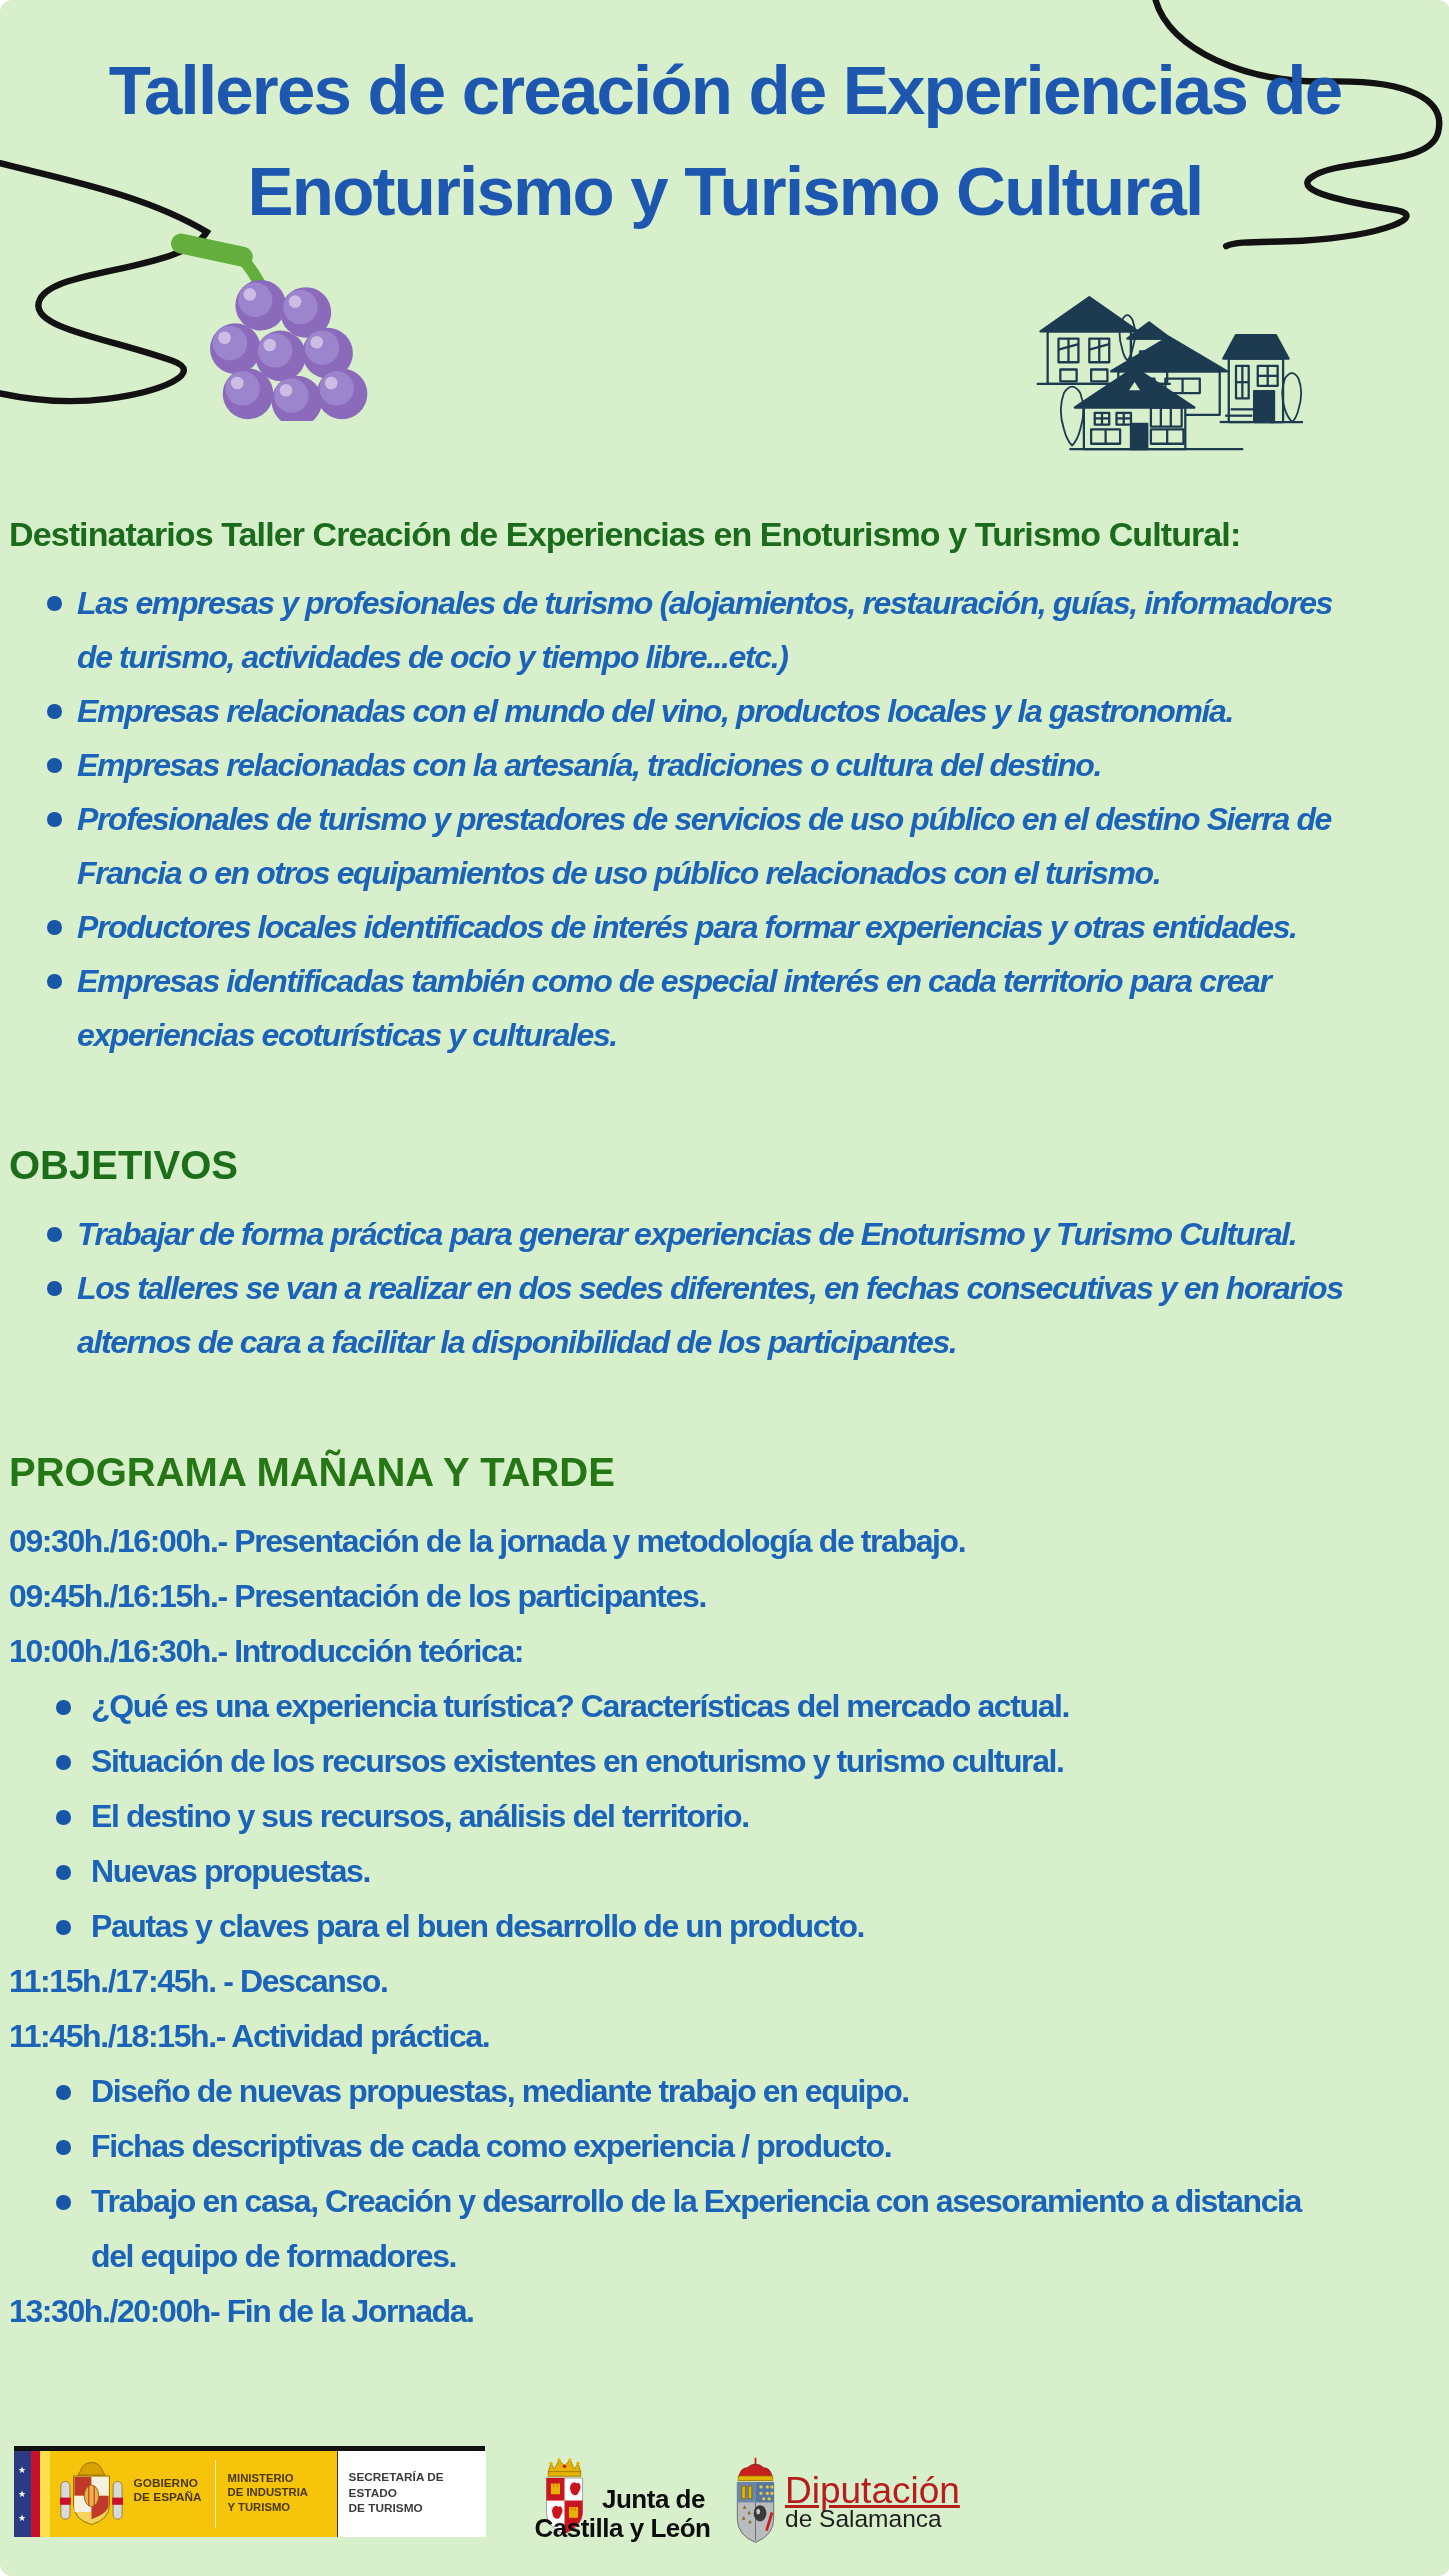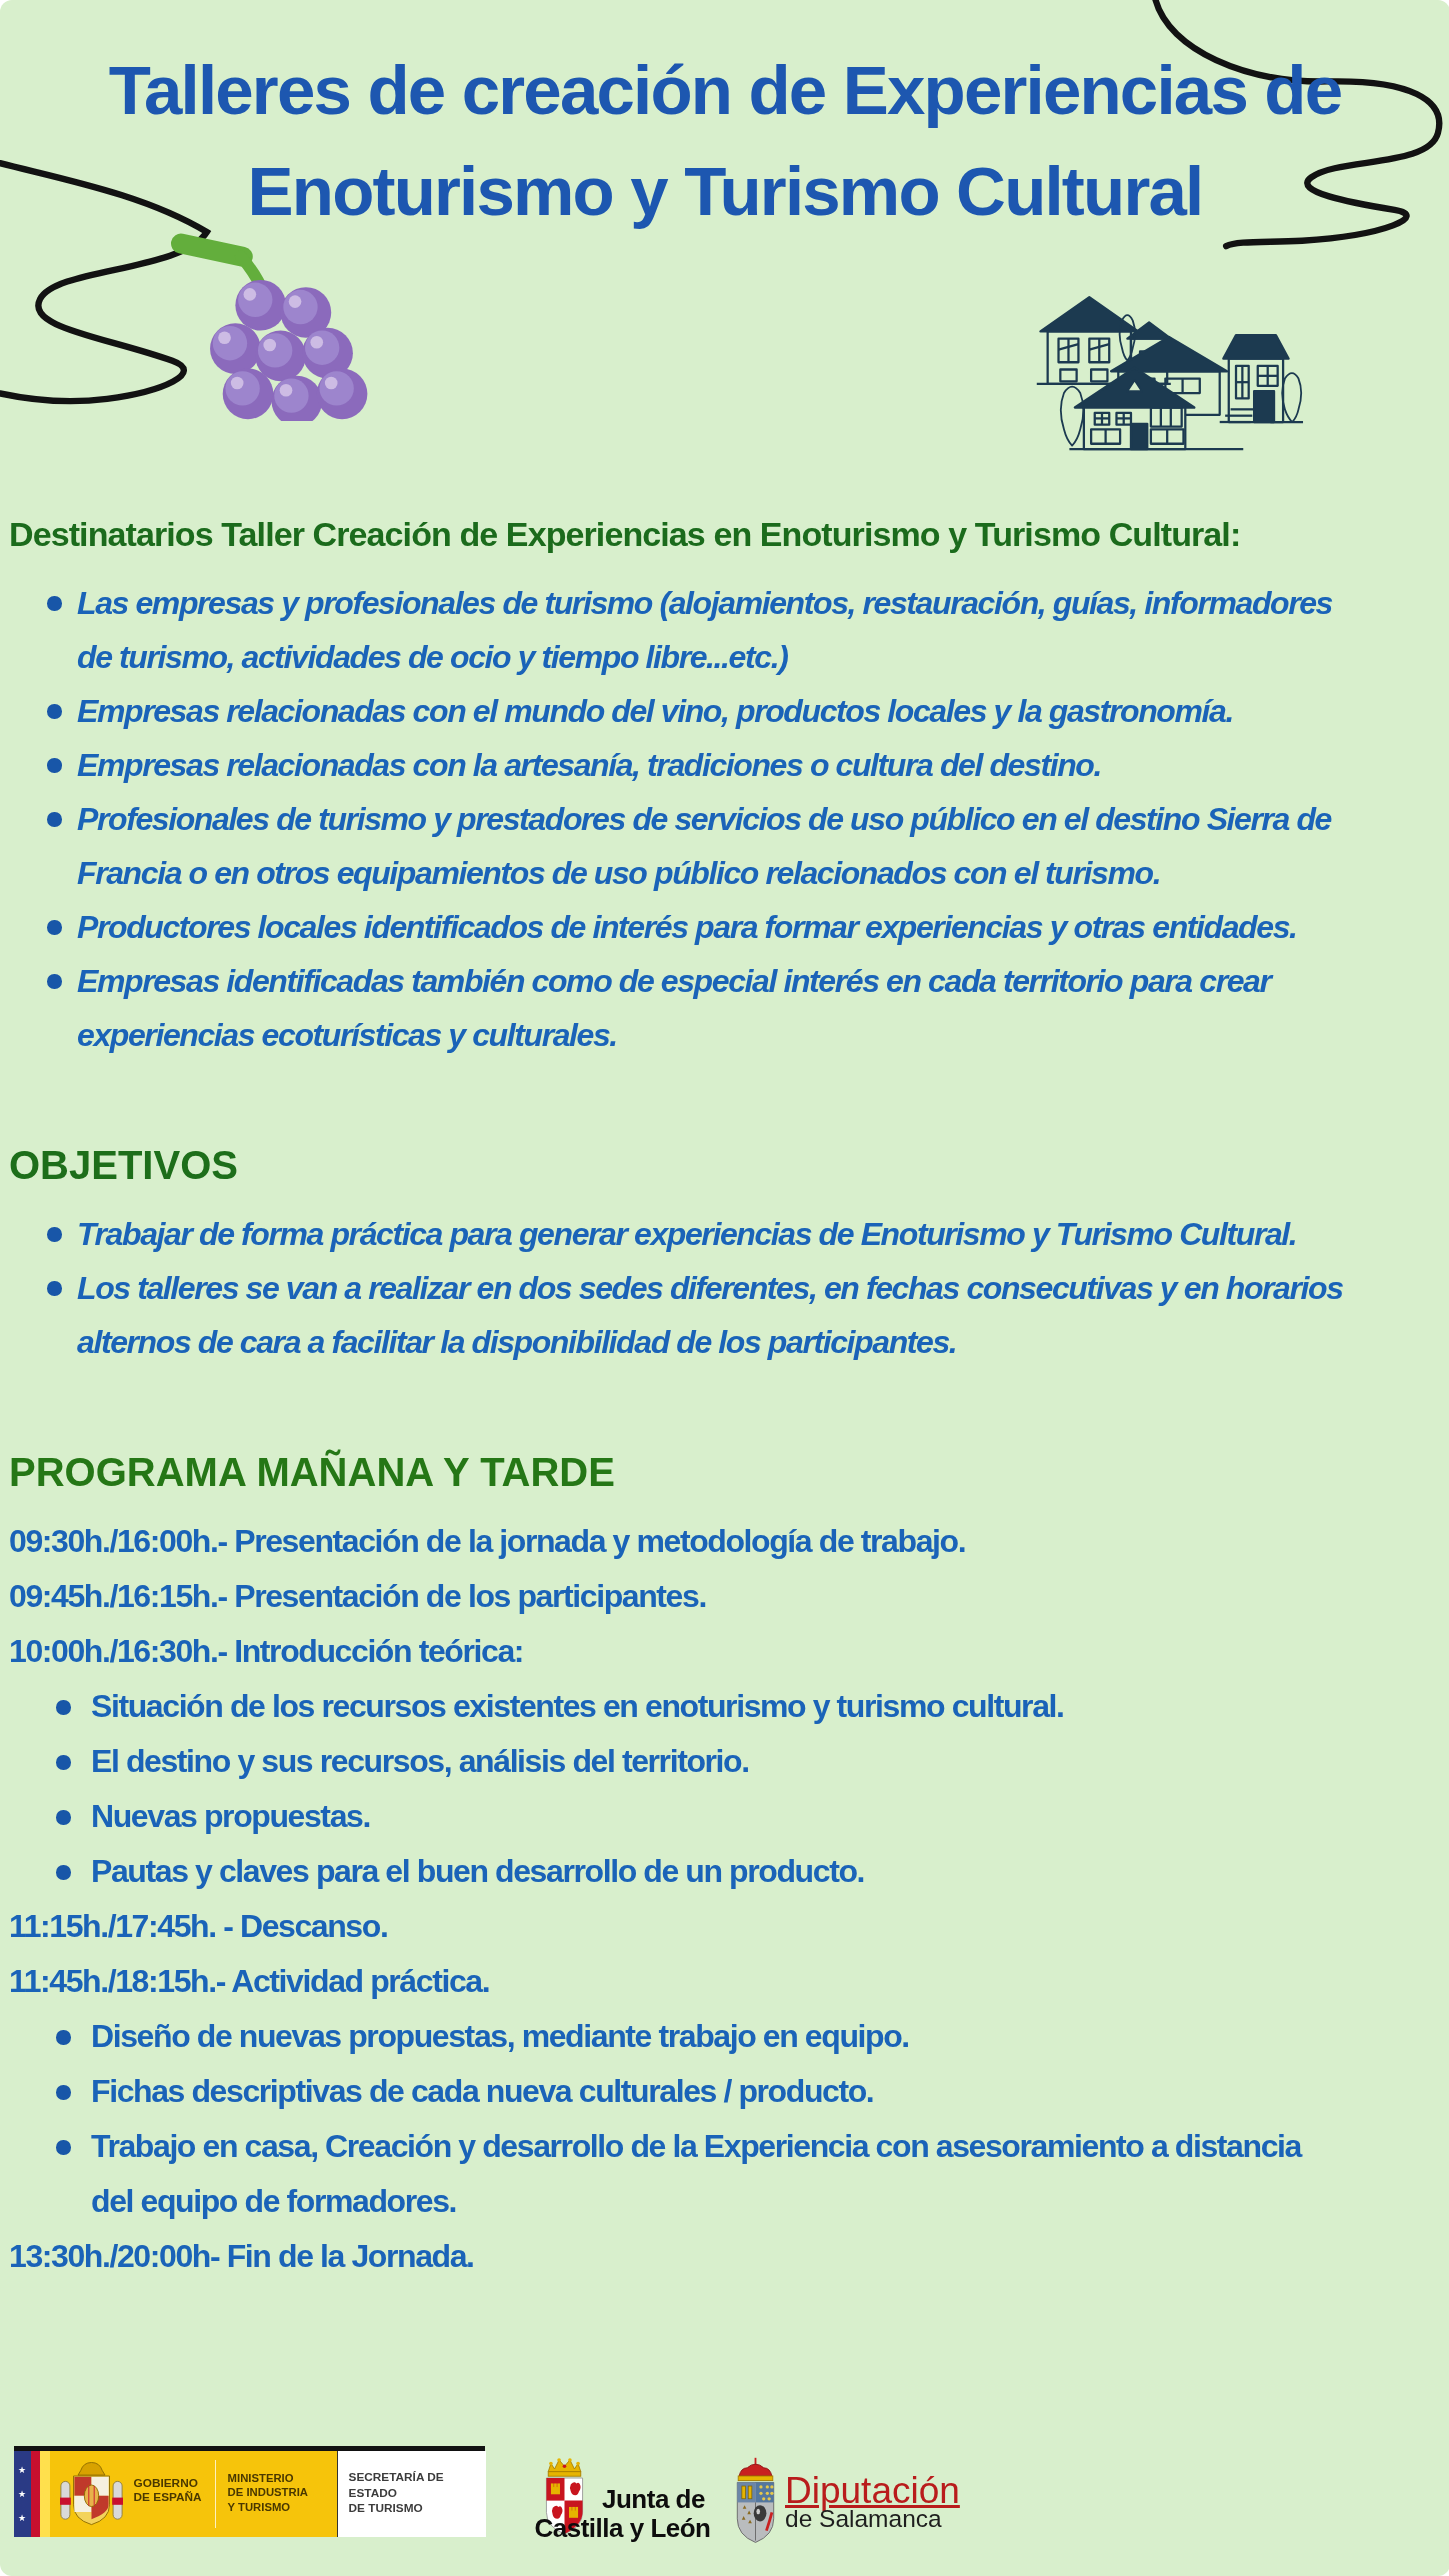--- a/index.html
+++ b/index.html
@@ -248,28 +248,29 @@
     <li>Trabajar de forma práctica para generar experiencias de Enoturismo y Turismo Cultural.</li>
     <li>Los talleres se van a realizar en dos sedes diferentes, en fechas consecutivas y en horarios
 alternos de cara a facilitar la disponibilidad de los participantes.</li>
   </ul>
 
   <div class="h-green h-prog">PROGRAMA MAÑANA Y TARDE</div>
   <ul class="plist">
     <li class="time">09:30h./16:00h.- Presentación de la jornada y metodología de trabajo.</li>
     <li class="time">09:45h./16:15h.- Presentación de los participantes.</li>
     <li class="time">10:00h./16:30h.- Introducción teórica:</li>
+    <li class="bullet">¿Qué es una experiencia turística? Características del mercado actual.</li>
     <li class="bullet">Situación de los recursos existentes en enoturismo y turismo cultural.</li>
     <li class="bullet">El destino y sus recursos, análisis del territorio.</li>
     <li class="bullet">Nuevas propuestas.</li>
     <li class="bullet">Pautas y claves para el buen desarrollo de un producto.</li>
     <li class="time">11:15h./17:45h. - Descanso.</li>
     <li class="time">11:45h./18:15h.- Actividad práctica.</li>
     <li class="bullet">Diseño de nuevas propuestas, mediante trabajo en equipo.</li>
-    <li class="bullet">Fichas descriptivas de cada nueva culturales / producto.</li>
+    <li class="bullet">Fichas descriptivas de cada como experiencia / producto.</li>
     <li class="bullet">Trabajo en casa, Creación y desarrollo de la Experiencia con asesoramiento a distancia
 del equipo de formadores.</li>
     <li class="time">13:30h./20:00h- Fin de la Jornada.</li>
   </ul>
 
   <div class="gob">
     <div class="gob-topline"></div>
     <div class="gob-yellow">
       <div class="flag">
         <div class="blue">

